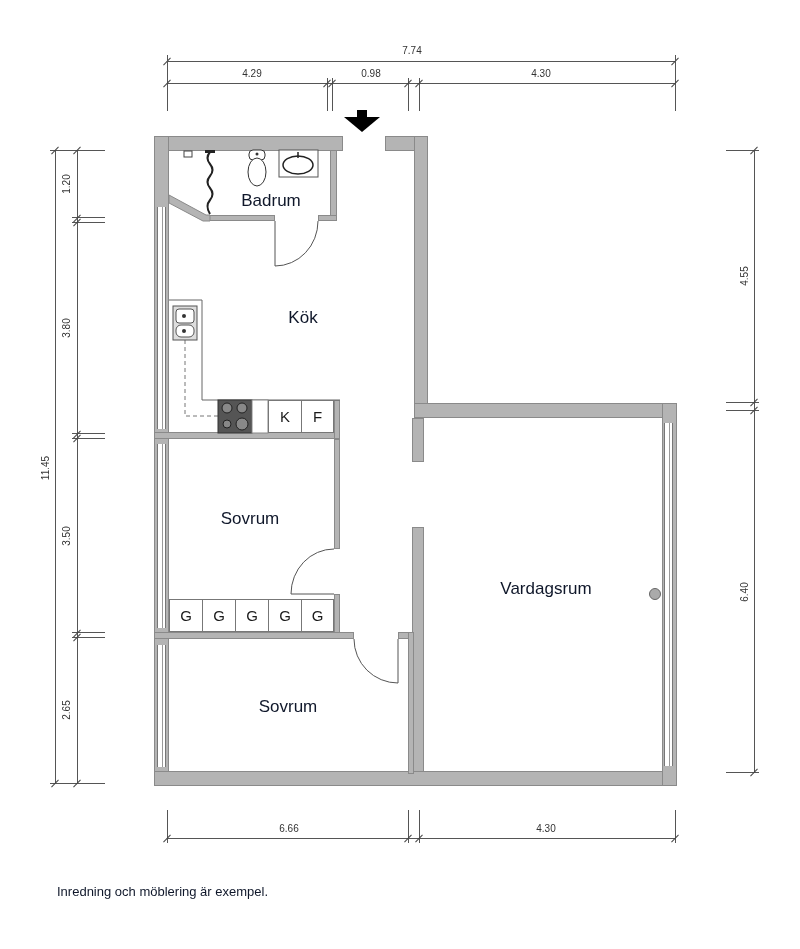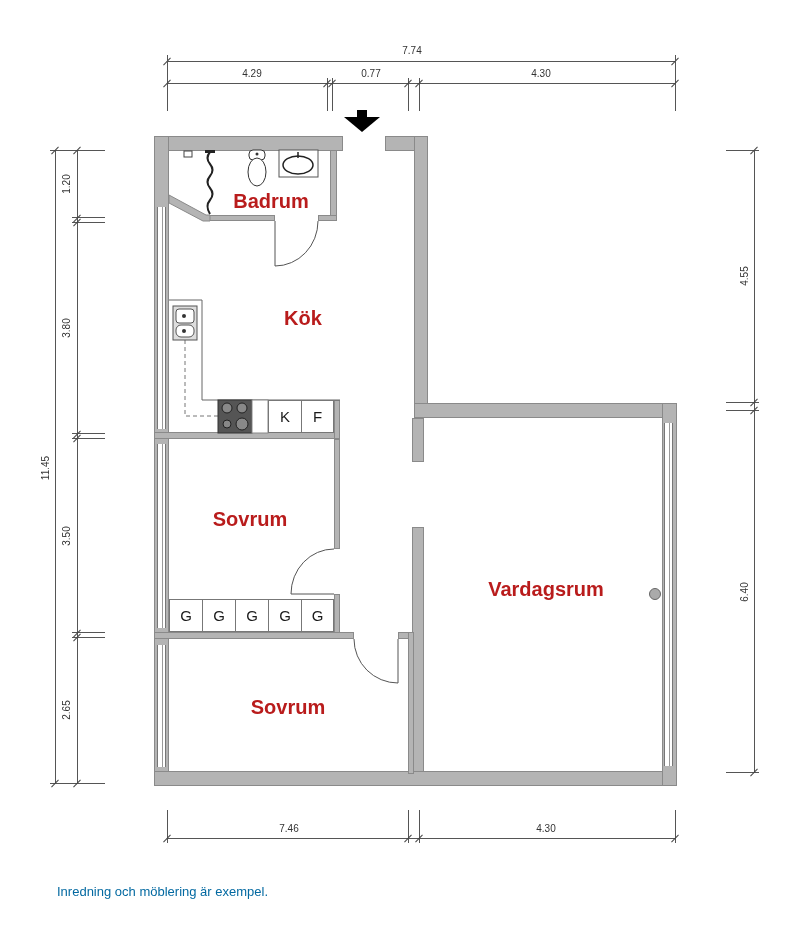--- a/index.html
+++ b/index.html
@@ -1,29 +1,29 @@
 <!DOCTYPE html>
 <html><head>
   <meta charset="utf-8">
   <style>
     html, body { margin: 0; padding: 0; background: #ffffff; }
     body { width: 800px; height: 949px; position: relative; overflow: hidden;
            font-family: "Liberation Sans", sans-serif; color: #111; }
     .wall { position: absolute; background: #b4b4b4; border: 1px solid #8a8a8a; box-sizing: border-box; }
-    .room-label { position: absolute; font-size: 20px; color: #b91c1c; white-space: nowrap; transform: translate(-50%, -50%); font-weight: bold; }
+    .room-label { position: absolute; font-size: 17px; color: #0f172a; white-space: nowrap; transform: translate(-50%, -50%); }
     .dim-h { position: absolute; height: 1px; background: #555; }
     .dim-v { position: absolute; width: 1px; background: #555; }
     .dim-text { position: absolute; font-size: 10px; color: #333; white-space: nowrap; transform: translate(-50%, -50%); }
     .dim-text.vert { transform: translate(-50%, -50%) rotate(-90deg); }
     .tick { position: absolute; width: 10px; height: 1px; background: #444; transform: rotate(-45deg); }
     .window-v { position: absolute; border-left: 1px solid #777; border-right: 1px solid #777; box-sizing: border-box; background: #fff; }
     .window-v::after { content: ""; position: absolute; left: 50%; top: 0; bottom: 0; width: 1px; background: #999; }
     .cabinet { position: absolute; border: 1px solid #777; box-sizing: border-box; background: #fff;
                display: flex; align-items: center; justify-content: center; font-size: 15px; color: #1a1a1a; }
-    .footer-note { position: absolute; left: 57px; top: 884px; font-size: 13px; color: #0369a1; }
+    .footer-note { position: absolute; left: 57px; top: 884px; font-size: 13px; color: #0f172a; }
     svg { position: absolute; left: 0; top: 0; overflow: visible; }
   </style>
 </head>
 <body>
 
 <div>
 
   <div class="dim-h" style="left:167px; top:61px; width:508px;"></div>
   <div class="tick" style="left:162px; top:61px;"></div>
   <div class="tick" style="left:670px; top:61px;"></div>
@@ -36,21 +36,21 @@
   <div class="dim-v" style="left:408px; top:78px; height:33px;"></div>
   <div class="dim-v" style="left:419px; top:78px; height:33px;"></div>
   <div class="dim-v" style="left:675px; top:55px; height:56px;"></div>
   <div class="tick" style="left:162px; top:83px;"></div>
   <div class="tick" style="left:322px; top:83px;"></div>
   <div class="tick" style="left:327px; top:83px;"></div>
   <div class="tick" style="left:403px; top:83px;"></div>
   <div class="tick" style="left:414px; top:83px;"></div>
   <div class="tick" style="left:670px; top:83px;"></div>
   <div class="dim-text" style="left:252px; top:73px;">4.29</div>
-  <div class="dim-text" style="left:371px; top:73px;">0.77</div>
+  <div class="dim-text" style="left:371px; top:73px;">0.98</div>
   <div class="dim-text" style="left:541px; top:73px;">4.30</div>
 </div>
 
 <div>
   <div class="dim-v" style="left:55px; top:150px; height:633px;"></div>
   <div class="dim-v" style="left:77px; top:150px; height:633px;"></div>
   <div class="dim-h" style="left:50px; top:150px; width:55px;"></div>
   <div class="dim-h" style="left:72px; top:217px; width:33px;"></div>
   <div class="dim-h" style="left:72px; top:222px; width:33px;"></div>
   <div class="dim-h" style="left:72px; top:433px; width:33px;"></div>
@@ -92,21 +92,21 @@
 <div>
   <div class="dim-h" style="left:167px; top:838px; width:508px;"></div>
   <div class="dim-v" style="left:167px; top:810px; height:33px;"></div>
   <div class="dim-v" style="left:408px; top:810px; height:33px;"></div>
   <div class="dim-v" style="left:419px; top:810px; height:33px;"></div>
   <div class="dim-v" style="left:675px; top:810px; height:33px;"></div>
   <div class="tick" style="left:162px; top:838px;"></div>
   <div class="tick" style="left:403px; top:838px;"></div>
   <div class="tick" style="left:414px; top:838px;"></div>
   <div class="tick" style="left:670px; top:838px;"></div>
-  <div class="dim-text" style="left:289px; top:828px;">7.46</div>
+  <div class="dim-text" style="left:289px; top:828px;">6.66</div>
   <div class="dim-text" style="left:546px; top:828px;">4.30</div>
 </div>
 
 <div>
 
   <div class="wall" style="left:154px; top:136px; width:189px; height:15px;"></div>
 
   <div class="wall" style="left:385px; top:136px; width:43px; height:15px;"></div>
 
   <div class="wall" style="left:154px; top:136px; width:15px; height:649px;"></div>

